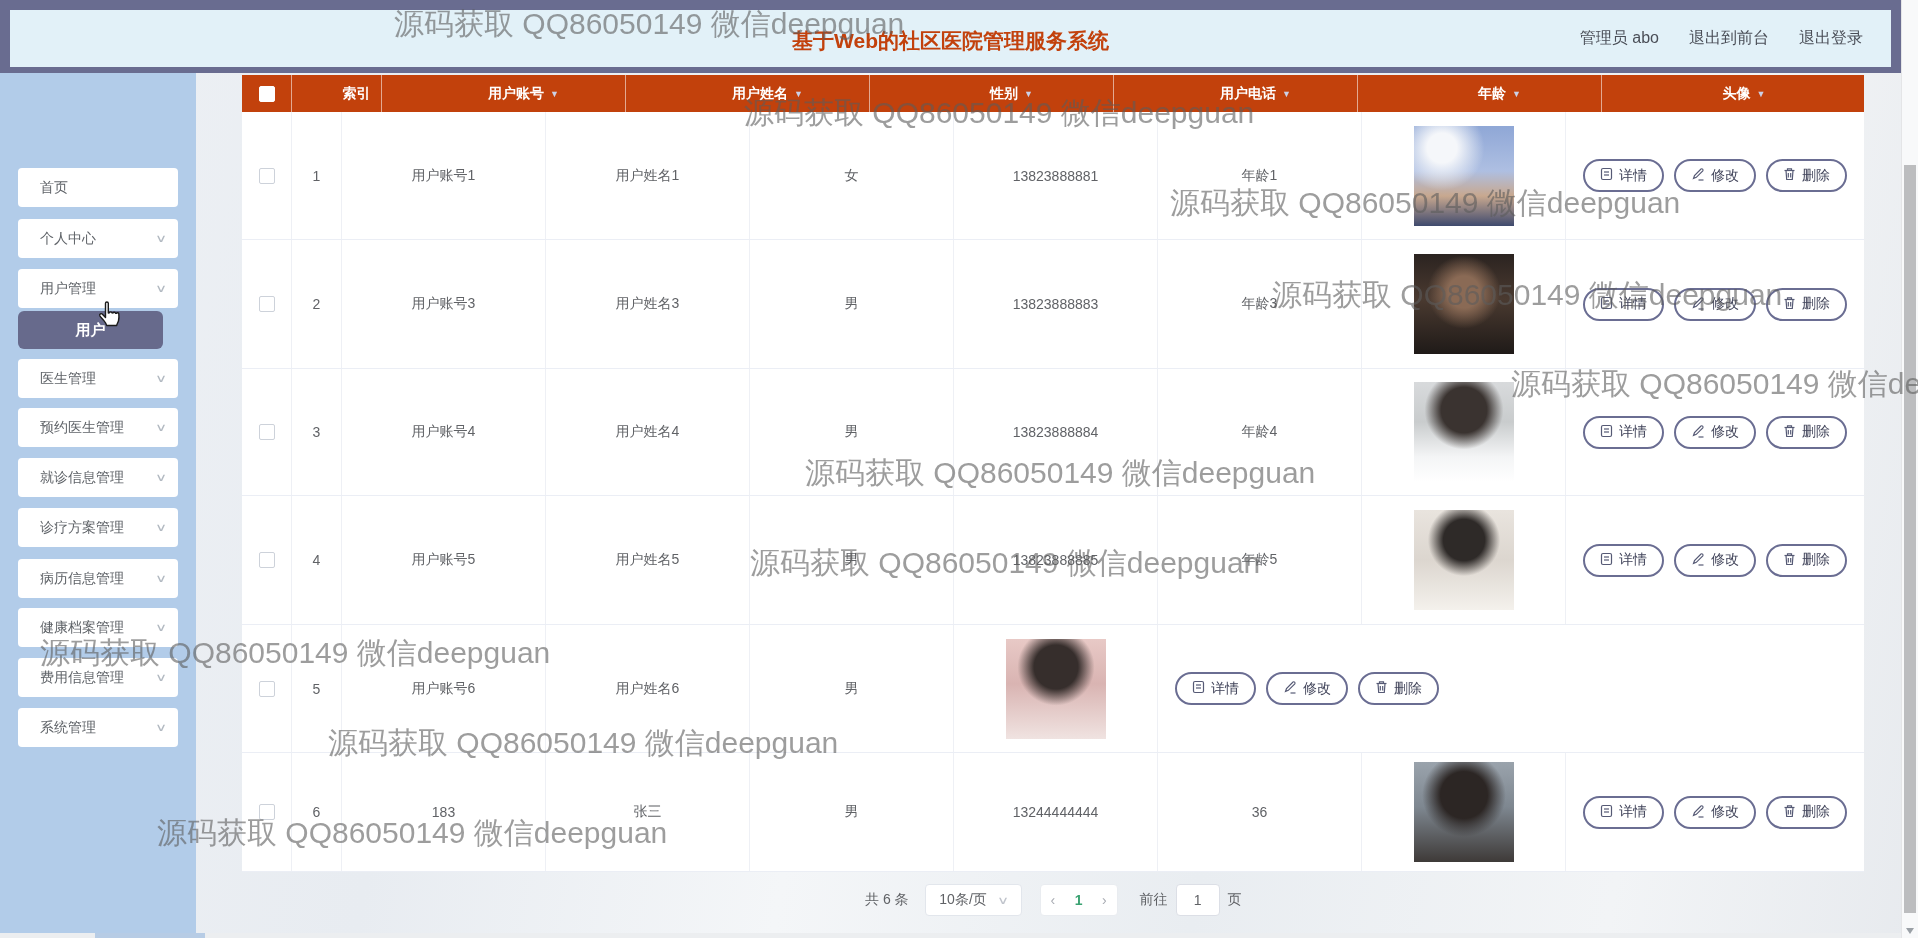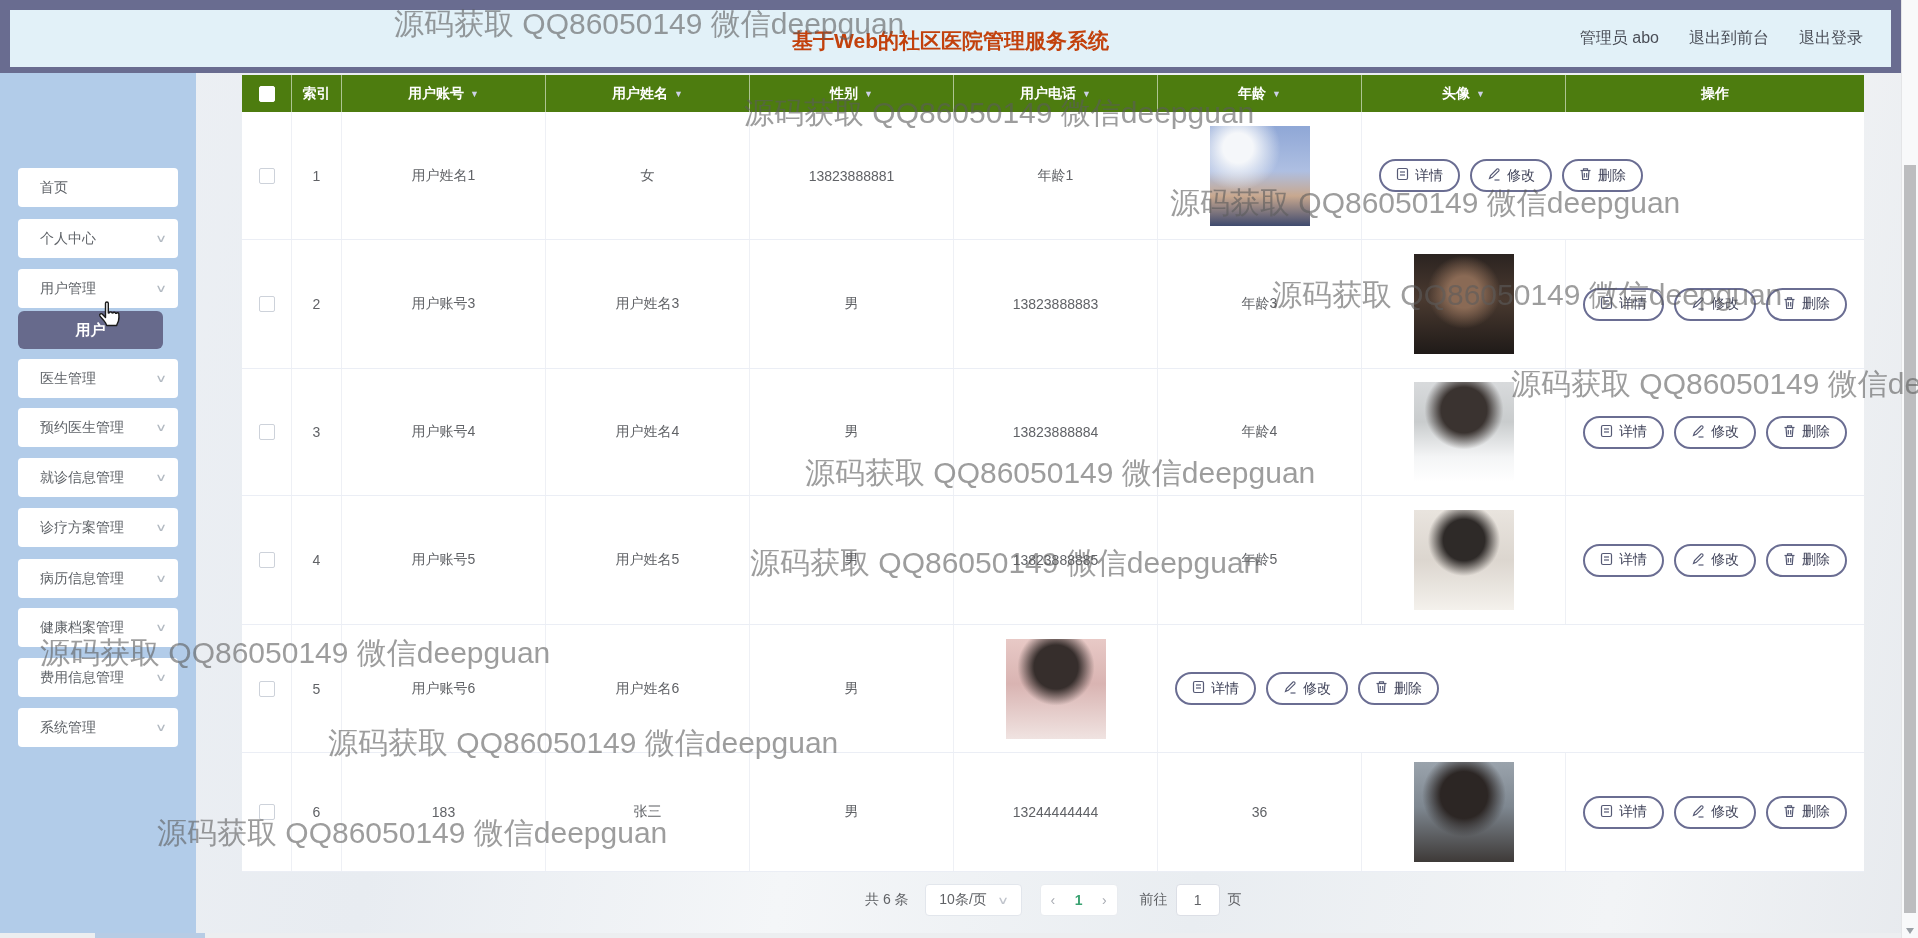--- a/index.html
+++ b/index.html
@@ -16,21 +16,21 @@
   .toplink{cursor:pointer;white-space:nowrap;}
   
   .sidebar{position:absolute;left:0;top:73px;width:196px;height:860px;background:#b2cce9;}
   .side-item{position:absolute;left:18px;width:160px;height:39px;background:#fff;border-radius:4px;
     display:flex;align-items:center;padding-left:22px;box-sizing:border-box;font-size:14px;color:#5f6368;cursor:pointer;}
   .side-item .chev{position:absolute;right:13px;color:#b3bac2;font-size:11px;transform:scaleX(1.5);}
   .side-sub{position:absolute;left:18px;top:238px;width:145px;height:38px;background:#676a8c;border-radius:6px;
     color:#fff;display:flex;align-items:center;justify-content:center;font-size:15px;font-weight:bold;cursor:pointer;}
   
   .grid-table{position:absolute;left:242px;top:75px;width:1622px;background:#fff;}
-  .thead{display:flex;height:37px;background:#4d7c0f;}
+  .thead{display:flex;height:37px;background:#c2410c;gap:40px;}
   .th{display:flex;align-items:center;justify-content:center;color:#fff;font-size:14px;font-weight:bold;
     border-right:1px solid rgba(255,255,255,0.55);box-sizing:border-box;cursor:pointer;}
   .th:last-child{border-right:none;}
   .caret{font-size:9px;color:#ccd0e6;margin-left:6px;}
   .trow{display:flex;border-bottom:1px solid #ebeef5;background:#fff;}
   .td{display:flex;align-items:center;justify-content:center;font-size:14px;color:#606266;
     border-right:1px solid #eef0f5;box-sizing:border-box;}
   .td:last-child{border-right:none;}
   .cb{width:14px;height:14px;border:1px solid #cdd2da;border-radius:2px;background:#fff;cursor:pointer;}
   .cb.hd{border-color:#fff;background:#fff;}
@@ -160,30 +160,28 @@
         <span class="caret">▼</span>
       </div>
       <div class="th" style="width: 204px;">
         <span>年龄</span>
         <span class="caret">▼</span>
       </div>
       <div class="th" style="width: 204px;">
         <span>头像</span>
         <span class="caret">▼</span>
       </div>
-      <div class="th" style="width: 298px;">
-        <span>操作</span>
-      </div>
     </div>
   <div>
       <div class="trow" style="height: 127px;">
         <div class="td" style="width: 50px;">
           <span class="cb"></span>
         </div>
         <div class="td" style="width: 50px;">1</div>
+        <div class="td" style="width: 204px;">用户账号1</div>
         <div class="td" style="width: 204px;">用户姓名1</div>
         <div class="td" style="width: 204px;">女</div>
         <div class="td" style="width: 204px;">13823888881</div>
         <div class="td" style="width: 204px;">年龄1</div>
         <div class="td" style="width: 204px;">
           <div class="avatar av-a1"></div>
         </div>
         <div class="td" style="width: 298px;">
           <button class="btn">
             <span><svg width="13" height="14" viewBox="0 0 13 14" fill="none" stroke="currentColor" stroke-width="1.2">

